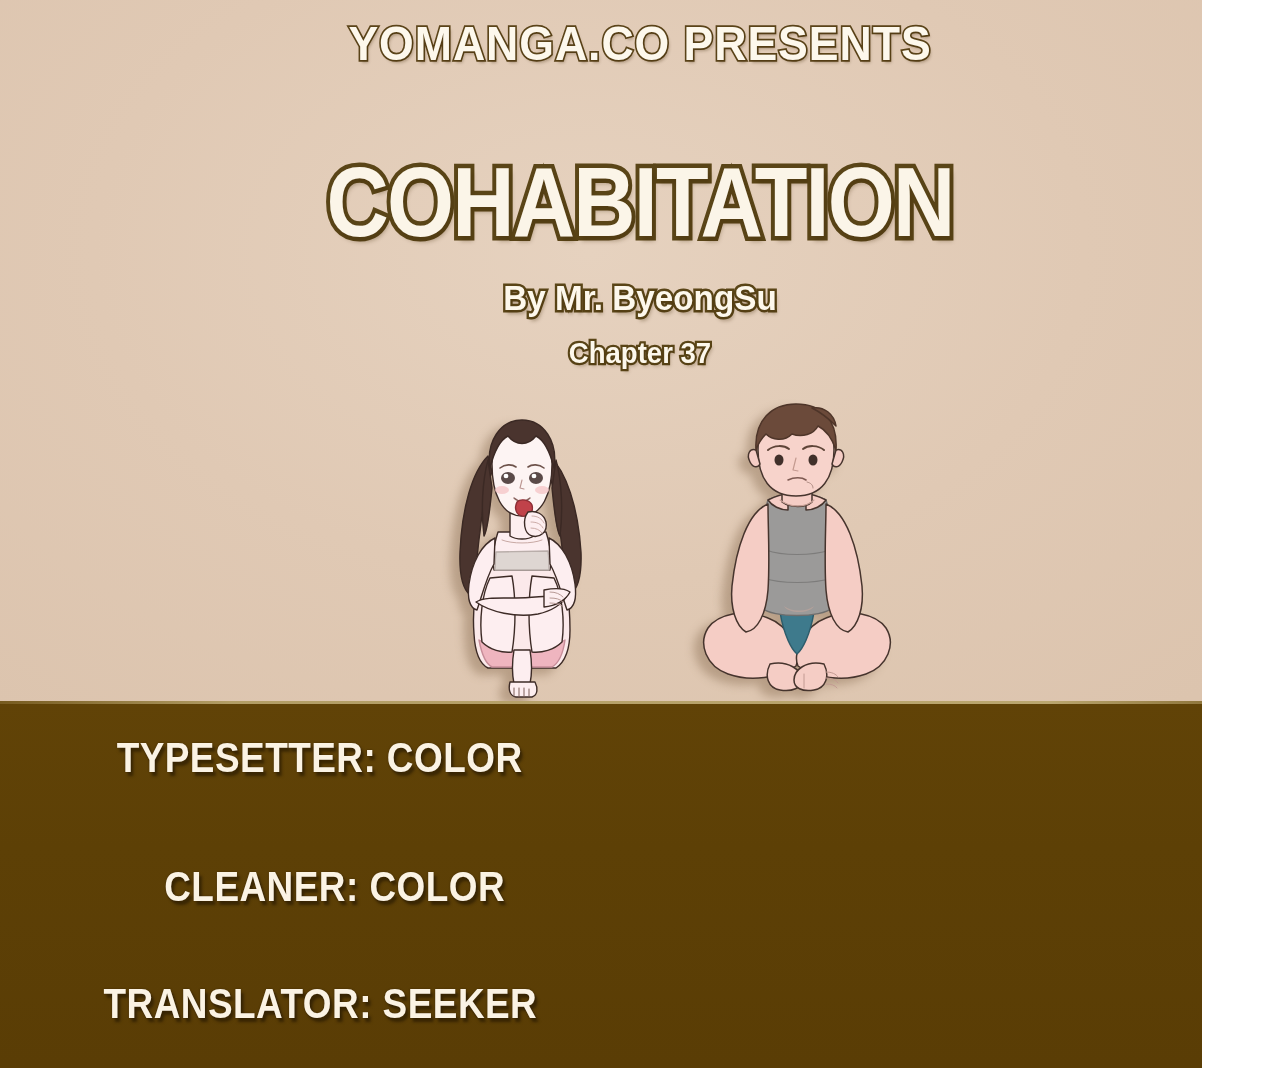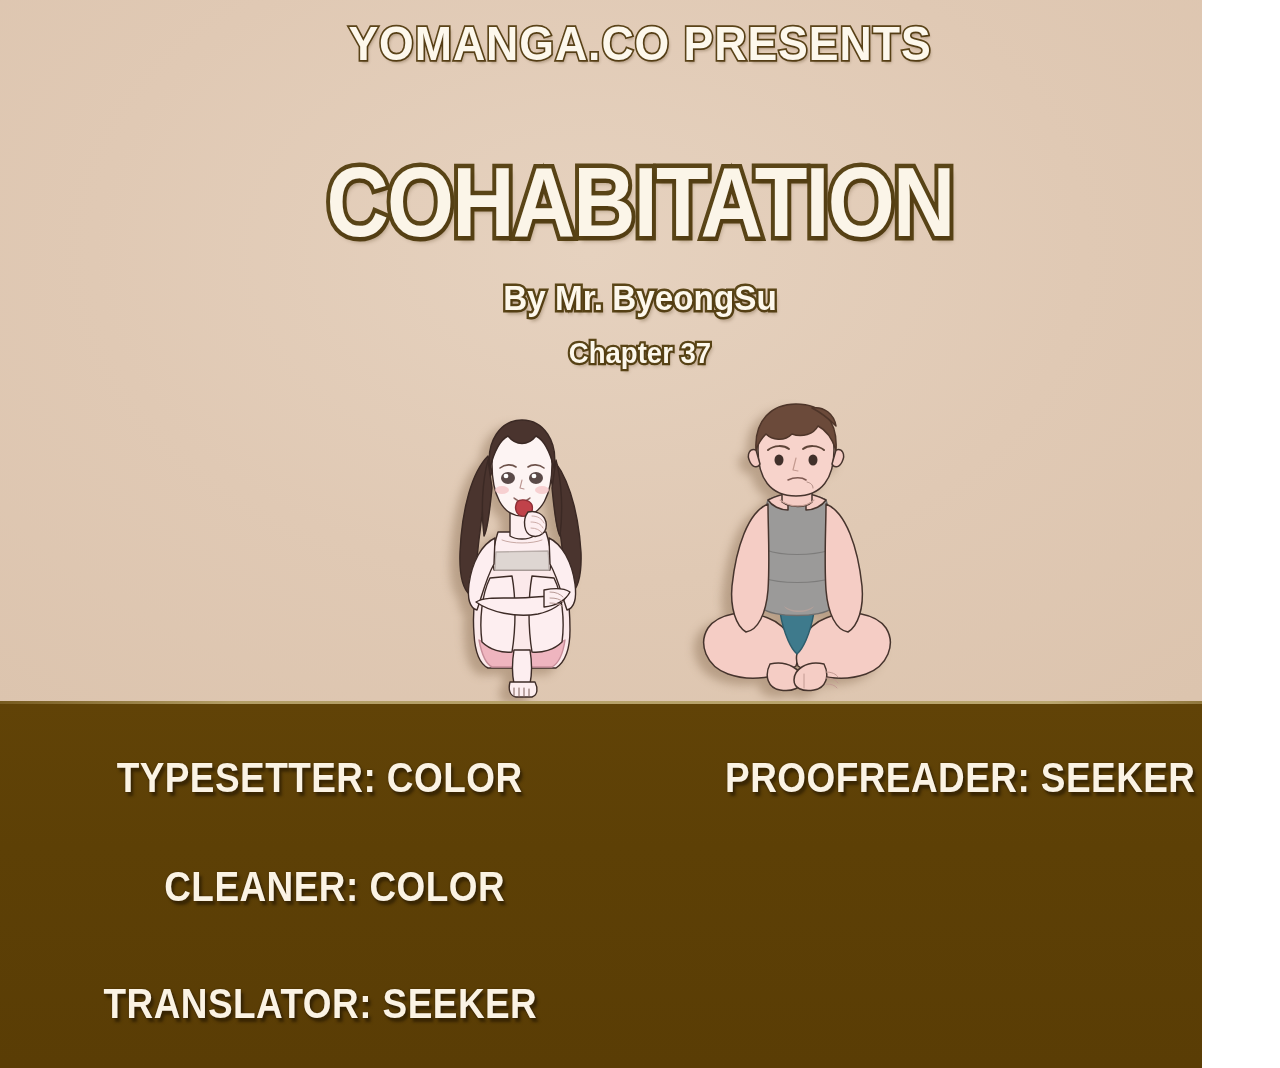--- a/index.html
+++ b/index.html
@@ -123,21 +123,21 @@
     width: 1280px;
     height: 367px;
   }
   .credit-row {
     position: absolute;
     left: 0;
     width: 1280px;
     height: 62px;
     display: flex;
   }
-  .credit-row.r1 { top: 46px; align-items: flex-end; }
+  .credit-row.r1 { top: 26px; align-items: flex-end; }
   .credit-row.r2 { top: 155px; margin-left: 15px; }
   .credit-row.r3 { top: 272px; }
 
   .credit-cell {
     width: 640px;
     display: flex;
     align-items: center;
     justify-content: center;
     height: 62px;
   }
@@ -322,23 +322,20 @@
 
   <div class="credits">
     <div class="credits-topline"></div>
 
     <div class="credit-grid">
 
       <div class="credit-row r1">
         <div class="credit-cell">
           <span class="credit-text">TYPESETTER: COLOR</span>
         </div>
-        <div class="credit-cell">
-          <span class="credit-text">PROOFREADER: SEEKER</span>
-        </div>
       </div>
 
       <div class="credit-row r2">
         <div class="credit-cell">
           <span class="credit-text">CLEANER: COLOR</span>
         </div>
       </div>
 
       <div class="credit-row r3">
         <div class="credit-cell">

